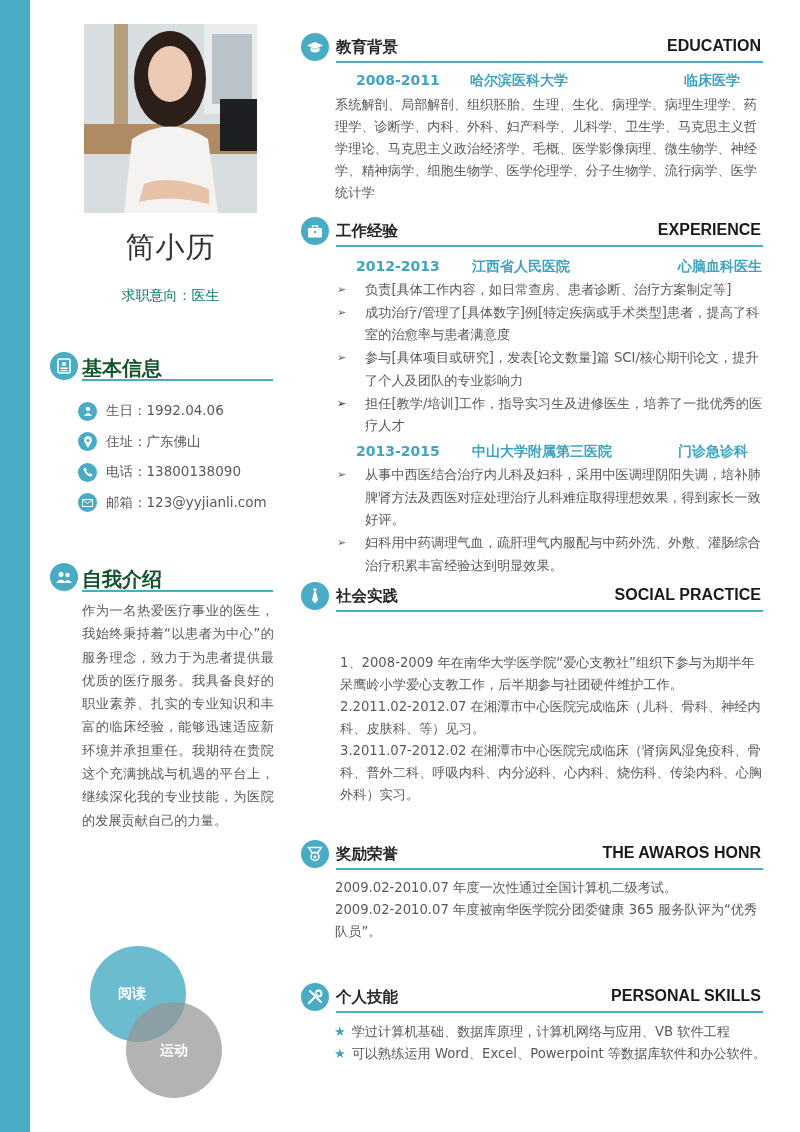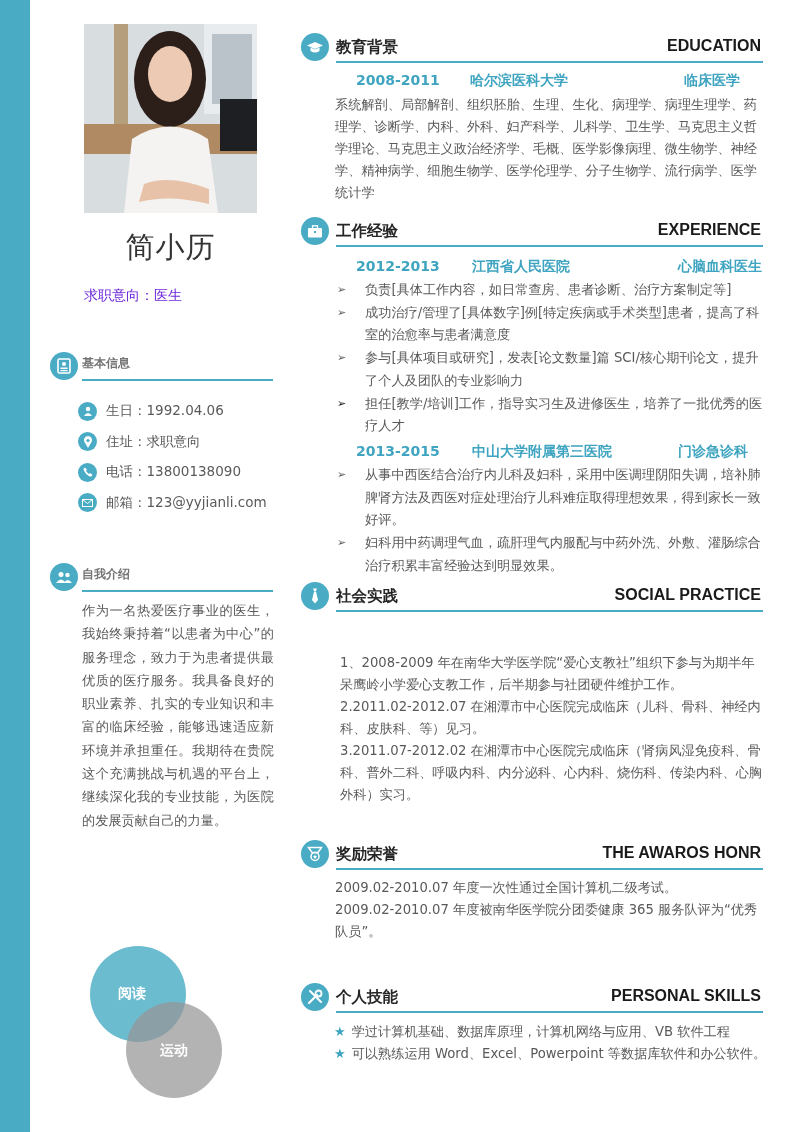--- a/index.html
+++ b/index.html
@@ -5,25 +5,25 @@
     * { box-sizing: border-box; margin: 0; padding: 0; }
     html, body { width: 800px; height: 1132px; background: #ffffff; overflow: hidden; }
     body { font-family: "DejaVu Sans", "Liberation Sans", sans-serif; color: #595959; position: relative; }
 
     .side-bar { position: absolute; left: 0; top: 0; width: 30px; height: 1132px; background: #4aabc4; }
 
     
     .photo { position: absolute; left: 84px; top: 24px; width: 173px; height: 189px; overflow: hidden; background: #cfd6da; }
     .photo svg { display: block; }
     .name { position: absolute; left: 84px; width: 173px; top: 228px; text-align: center; font-size: 29px; font-weight: normal; color: #333; letter-spacing: 1px; }
-    .job { position: absolute; left: 84px; width: 173px; top: 287px; font-size: 14px; color: #6d28d9; }
+    .job { position: absolute; left: 84px; width: 173px; top: 287px; text-align: center; font-size: 14px; color: #0f766e; }
 
     .l-head { position: absolute; left: 50px; width: 223px; height: 32px; }
     .l-head .circ { position: absolute; left: 0; top: 0; width: 28px; height: 28px; border-radius: 50%; background: #4aabc4; display: flex; align-items: center; justify-content: center; }
-    .l-head .title { position: absolute; left: 32px; top: 3px; font-size: 12px; font-weight: bold; color: #737373; }
+    .l-head .title { position: absolute; left: 32px; top: 3px; font-size: 20px; font-weight: bold; color: #14532d; }
     .l-head .line { position: absolute; left: 32px; right: 0; top: 27px; height: 2px; background: #4aabc4; }
 
     .info-list { position: absolute; left: 78px; top: 396px; }
     .info-row { display: flex; align-items: center; height: 30.5px; }
     .info-row .ic { width: 19px; height: 19px; border-radius: 50%; background: #4aabc4; display: flex; align-items: center; justify-content: center; margin-right: 9px; }
     .info-row .txt { font-size: 13.5px; color: #595959; }
 
     .intro { position: absolute; left: 82px; top: 599px; width: 192px; font-size: 13.2px; line-height: 23.3px; color: #595959; text-align: justify; }
 
     .venn { position: absolute; left: 88px; top: 940px; width: 180px; height: 170px; }
@@ -96,21 +96,21 @@
       </span>
     <span class="txt">生日：1992.04.06</span>
   </div>
   <div class="info-row">
     <span class="ic">
         <svg width="10" height="12" viewBox="0 0 10 12">
           <path d="M5 12 L1.5 6 A4 4 0 1 1 8.5 6 Z" fill="#fff"></path>
           <circle cx="5" cy="4.5" r="1.6" fill="#4aabc4"></circle>
         </svg>
       </span>
-    <span class="txt">住址：求职意向</span>
+    <span class="txt">住址：广东佛山</span>
   </div>
   <div class="info-row">
     <span class="ic">
         <svg width="10" height="10" viewBox="0 0 10 10">
           <path d="M2 0.5 L4 2.8 L3 4 Q4.5 6 6 7 L7.2 6 L9.5 8 L8 9.7 Q3 9 0.3 2 Z" fill="#fff"></path>
         </svg>
       </span>
     <span class="txt">电话：13800138090</span>
   </div>
   <div class="info-row">

